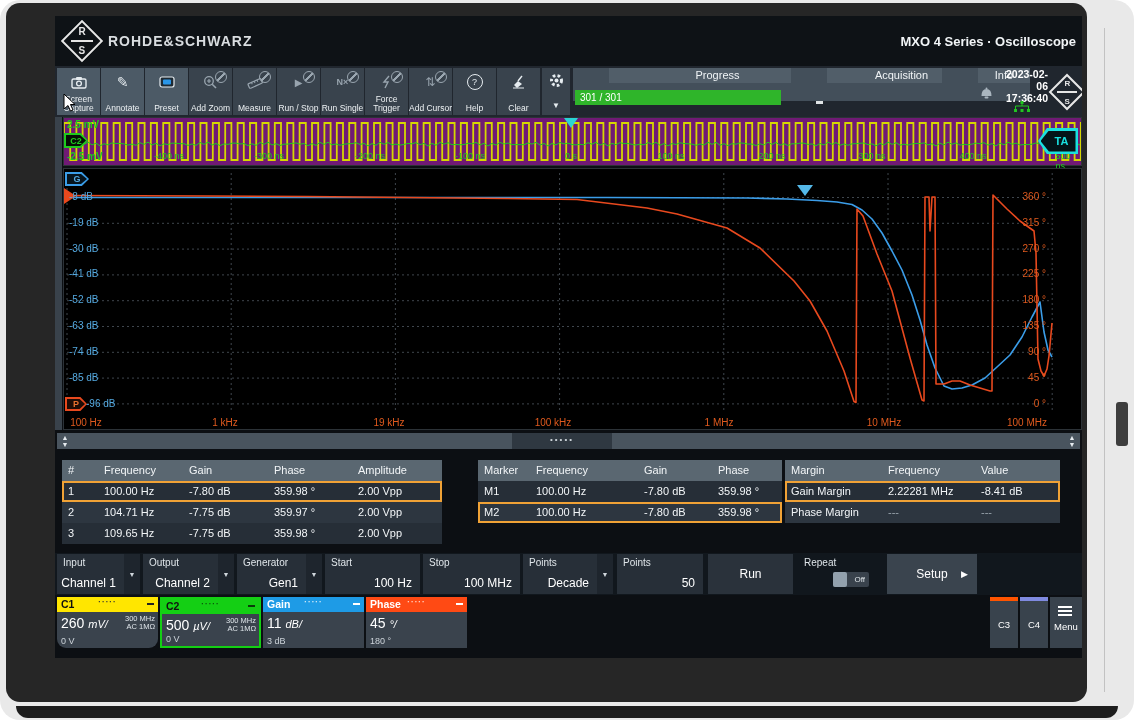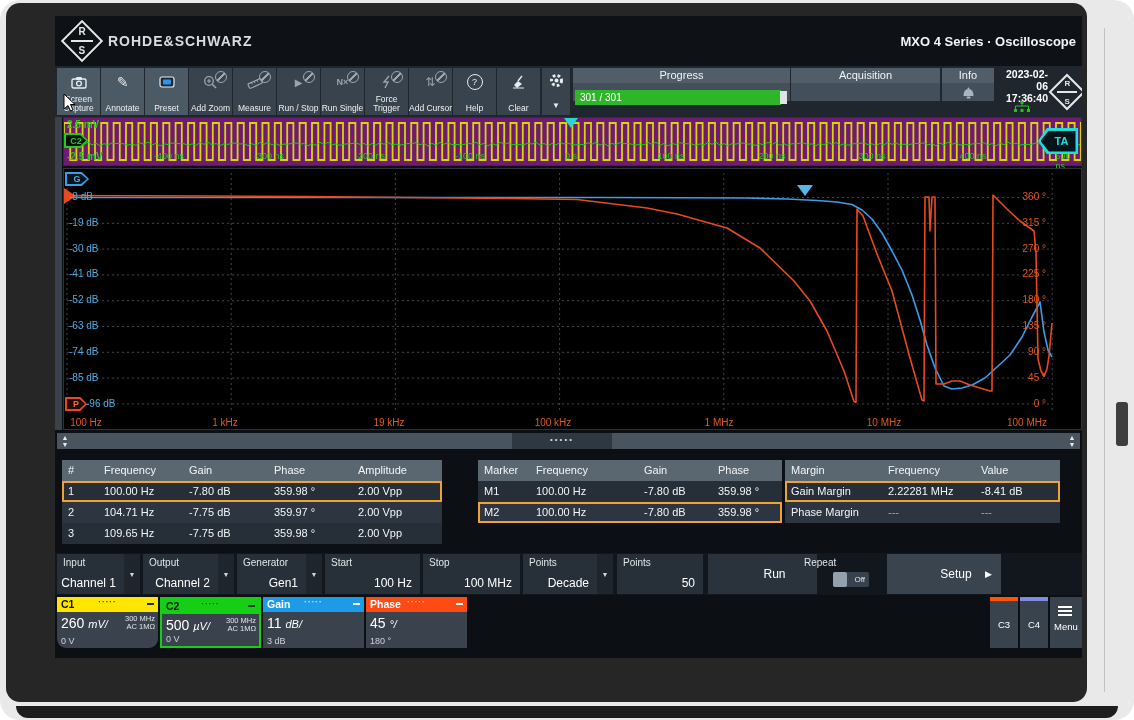--- a/index.html
+++ b/index.html
@@ -21,21 +21,21 @@
   
   .toolbar{position:absolute;left:0;top:50px;width:100%;height:51px;background:#20262e;}
   .tb-row{position:absolute;left:2px;top:2px;display:flex;gap:1px;}
   .tbtn{width:43px;height:47px;position:relative;background:#39434d;display:flex;flex-direction:column;align-items:center;justify-content:flex-end;padding-bottom:2px;box-sizing:border-box;}
   .tbtn.en{background:#4c5a66;}
   .tbtn .lbl{font-size:8.5px;line-height:9px;color:#eef2f4;text-align:center;width:100%;}
   .tbtn .ico{position:absolute;top:4px;left:0;width:100%;height:20px;display:flex;align-items:center;justify-content:center;color:#e6ecf0;font-size:12px;}
   .tbtn.dis .ico{color:#98a4ae;}
   .nosign{position:absolute;top:3px;right:5px;width:10px;height:10px;border:1.5px solid #9aa6b0;border-radius:50%;background:linear-gradient(135deg,transparent 43%,#9aa6b0 43%,#9aa6b0 57%,transparent 57%);}
   .gearcol{position:absolute;left:487px;top:2px;width:28px;height:47px;background:#39434d;display:flex;flex-direction:column;align-items:center;justify-content:space-between;padding:5px 0;box-sizing:border-box;}
-  .panel{position:absolute;top:2px;height:33px;background:#434f5a;}
+  .panel{position:absolute;top:2px;height:33px;background:#434f5a;padding-left:36px;}
   .panel .phead{height:15px;background:#515e69;color:#f0f4f6;font-size:11px;text-align:center;line-height:15px;}
   .progress-bar{position:absolute;left:2px;top:22px;height:15px;background:#2fb52a;color:#ffffff;font-size:10px;line-height:15px;padding-left:5px;box-sizing:border-box;}
   .acq-grid{position:absolute;left:0;top:17px;width:100%;font-size:9px;color:#e8edf0;}
   .acq-grid .r{display:flex;}
   .acq-grid .c{width:50%;text-align:center;line-height:14px;}
   .clock{position:absolute;left:941px;top:2px;width:52px;height:47px;color:#ffffff;font-size:10.5px;font-weight:bold;text-align:right;}
   .ptr{position:absolute;z-index:50;}
 
   
   .vtrack{position:absolute;left:0;top:101px;width:7px;height:313px;background:#39424b;}
@@ -68,21 +68,21 @@
   .trow.even{background:#2d3640;}
   .trow.sel{outline:2px solid #f0a236;outline-offset:-2px;}
   .trow .cell{padding-left:6px;box-sizing:border-box;overflow:hidden;white-space:nowrap;}
 
   
   .fra{position:absolute;left:0;top:537px;width:100%;height:42px;background:#11171d;}
   .fbox{position:absolute;top:1px;height:40px;background:#272f38;box-sizing:border-box;}
   .fbox .flbl{position:absolute;left:6px;top:3px;font-size:10px;color:#dfe5e9;}
   .fbox .fval{position:absolute;right:8px;bottom:4px;font-size:12px;color:#ffffff;}
   .fdrop{position:absolute;top:1px;height:40px;width:16px;background:#1e252d;color:#cfd6db;font-size:7px;display:flex;align-items:center;justify-content:center;}
-  .fbtn{position:absolute;top:1px;height:40px;display:flex;align-items:center;justify-content:center;font-size:12px;color:#ffffff;padding-left:24px;}
+  .fbtn{position:absolute;top:1px;height:40px;display:flex;align-items:center;justify-content:center;font-size:12px;color:#ffffff;}
   .toggle{position:absolute;width:36px;height:15px;background:#39424c;border-radius:2px;}
   .toggle .knob{position:absolute;left:0;top:0;width:14px;height:15px;background:#93a1ad;border-radius:2px;}
   .toggle .tl{position:absolute;right:4px;top:0;font-size:8px;line-height:15px;color:#dfe5e9;}
 
   
   .badge{position:absolute;top:581px;width:101px;height:51px;background:#3a434d;box-sizing:border-box;}
   .bhead{height:15px;position:relative;font-size:10.5px;font-weight:bold;line-height:15px;padding-left:4px;box-sizing:border-box;}
   .bdots{position:absolute;left:50%;top:-3px;transform:translateX(-50%);font-size:8px;letter-spacing:1px;}
   .bmin{position:absolute;right:4px;top:6px;width:7px;height:2px;}
   .bnum{position:absolute;left:4px;top:18px;font-size:14px;color:#ffffff;}

